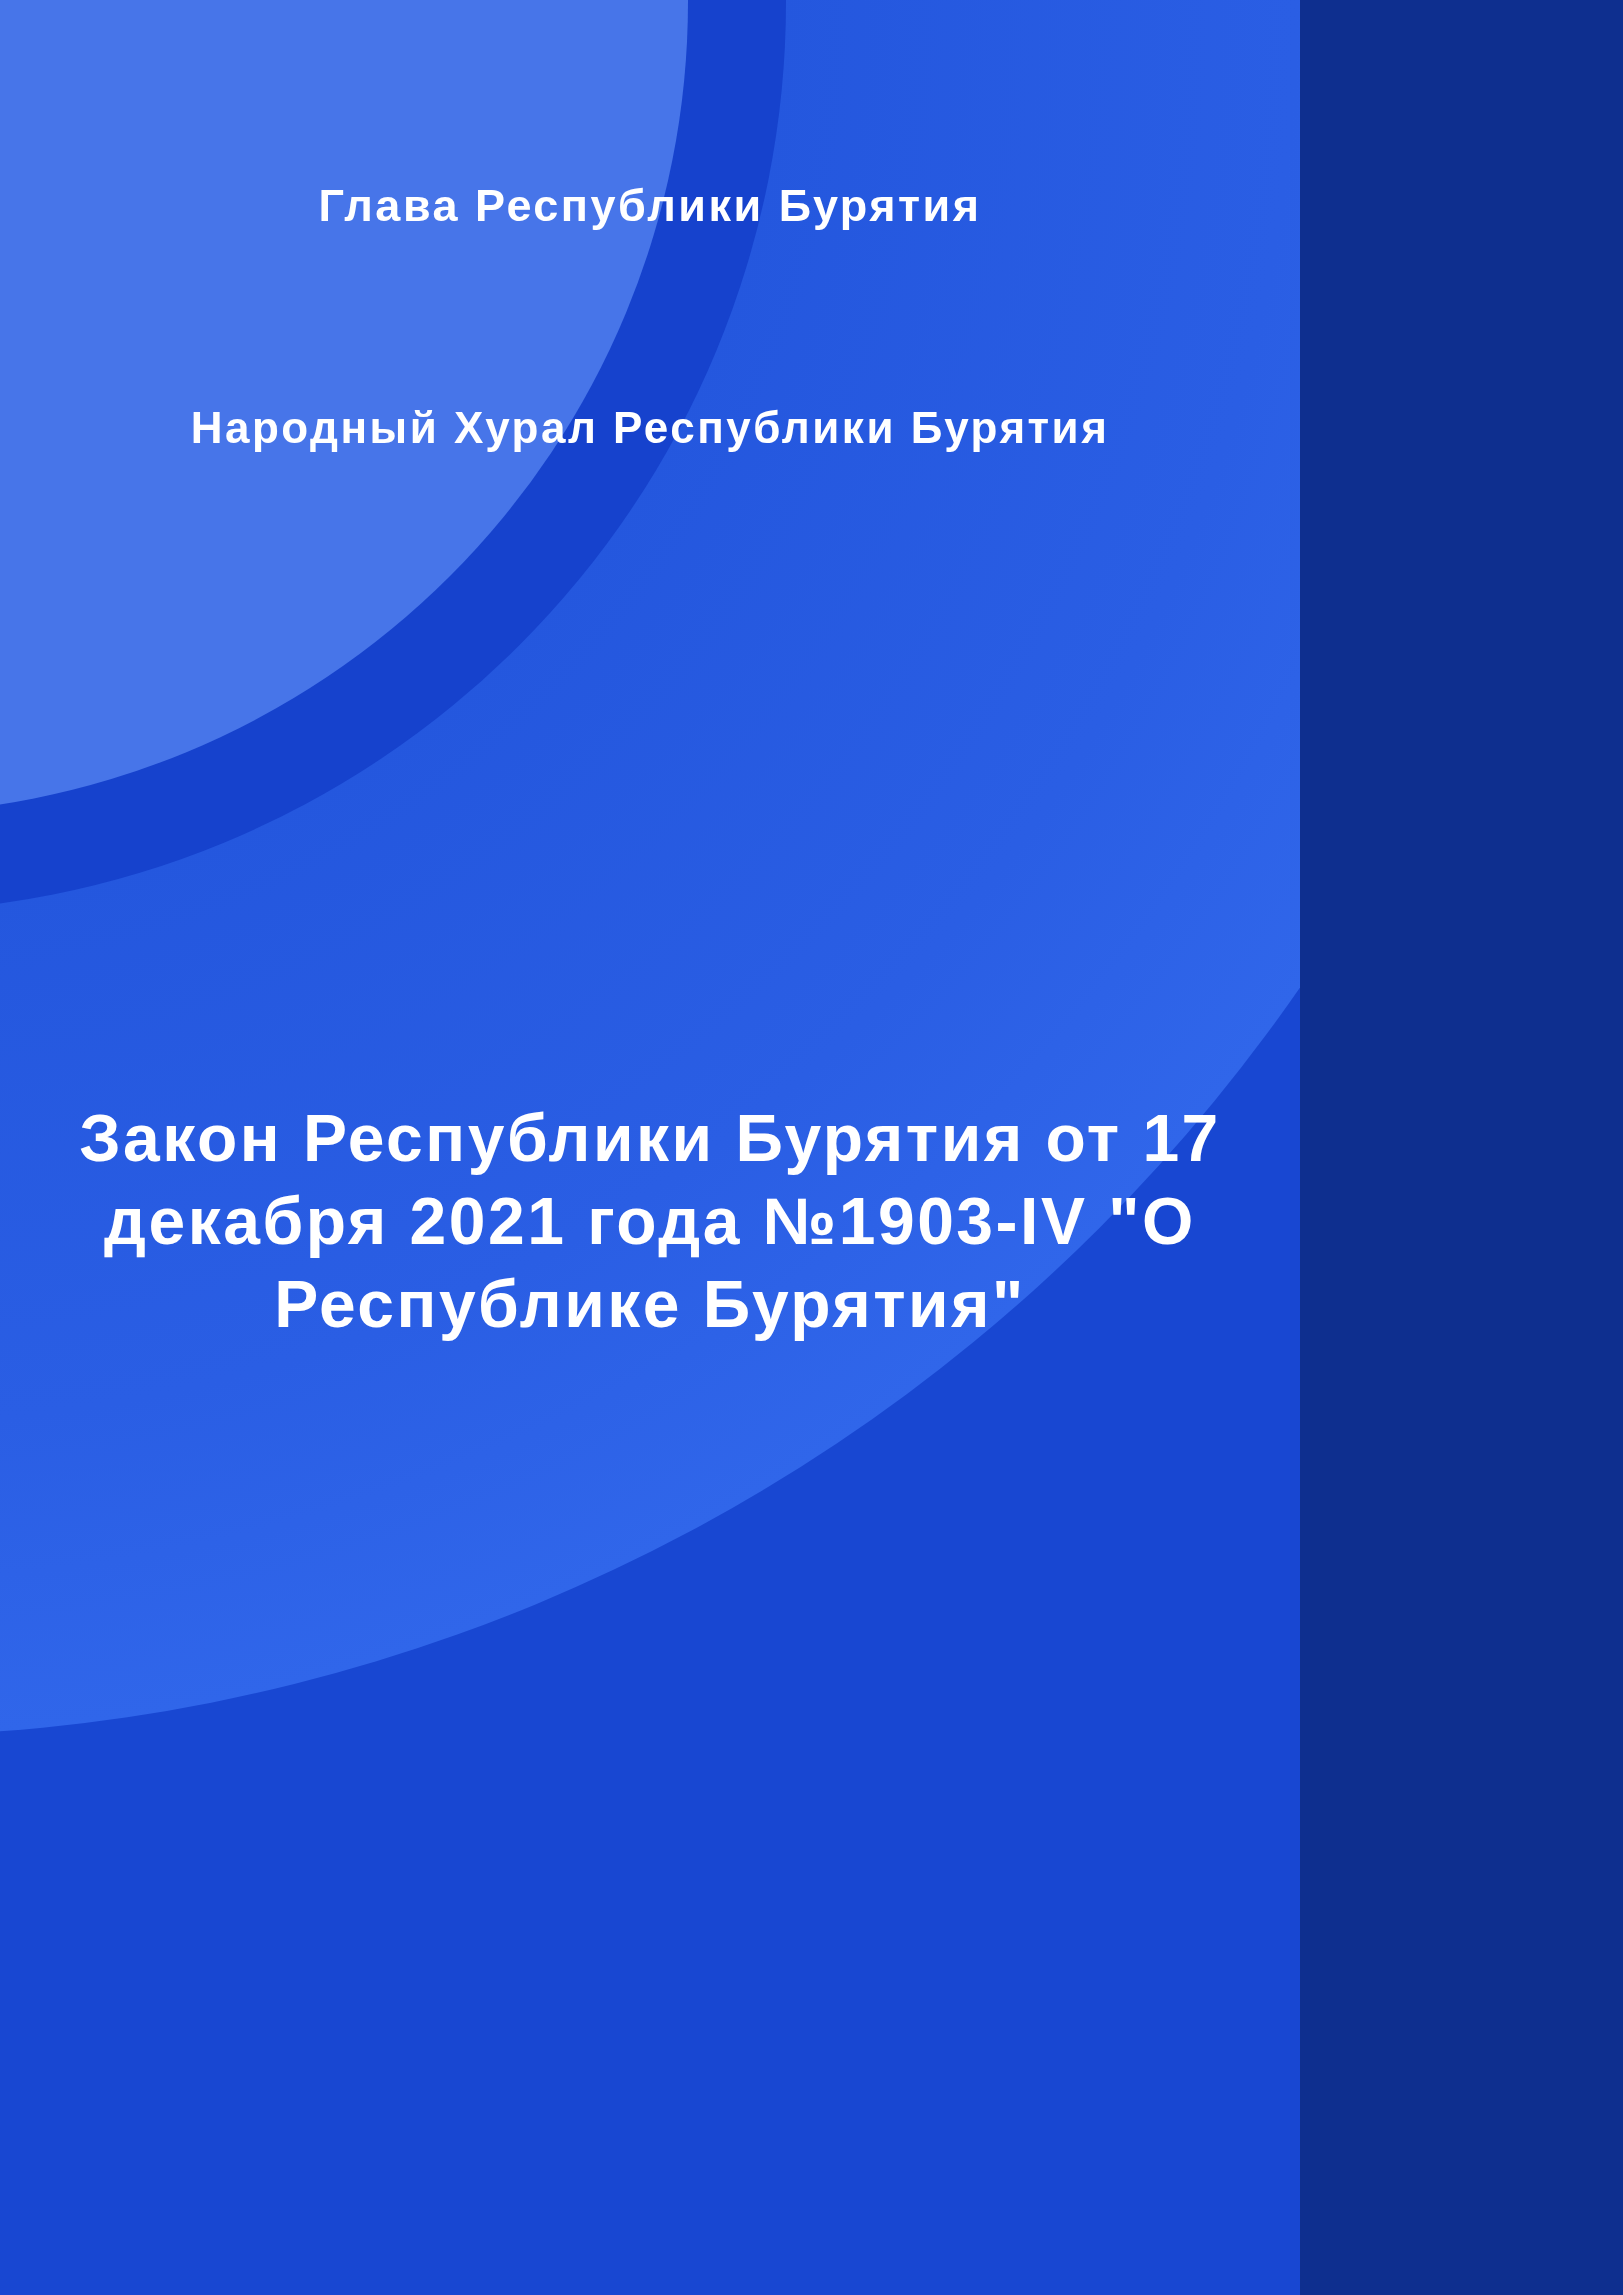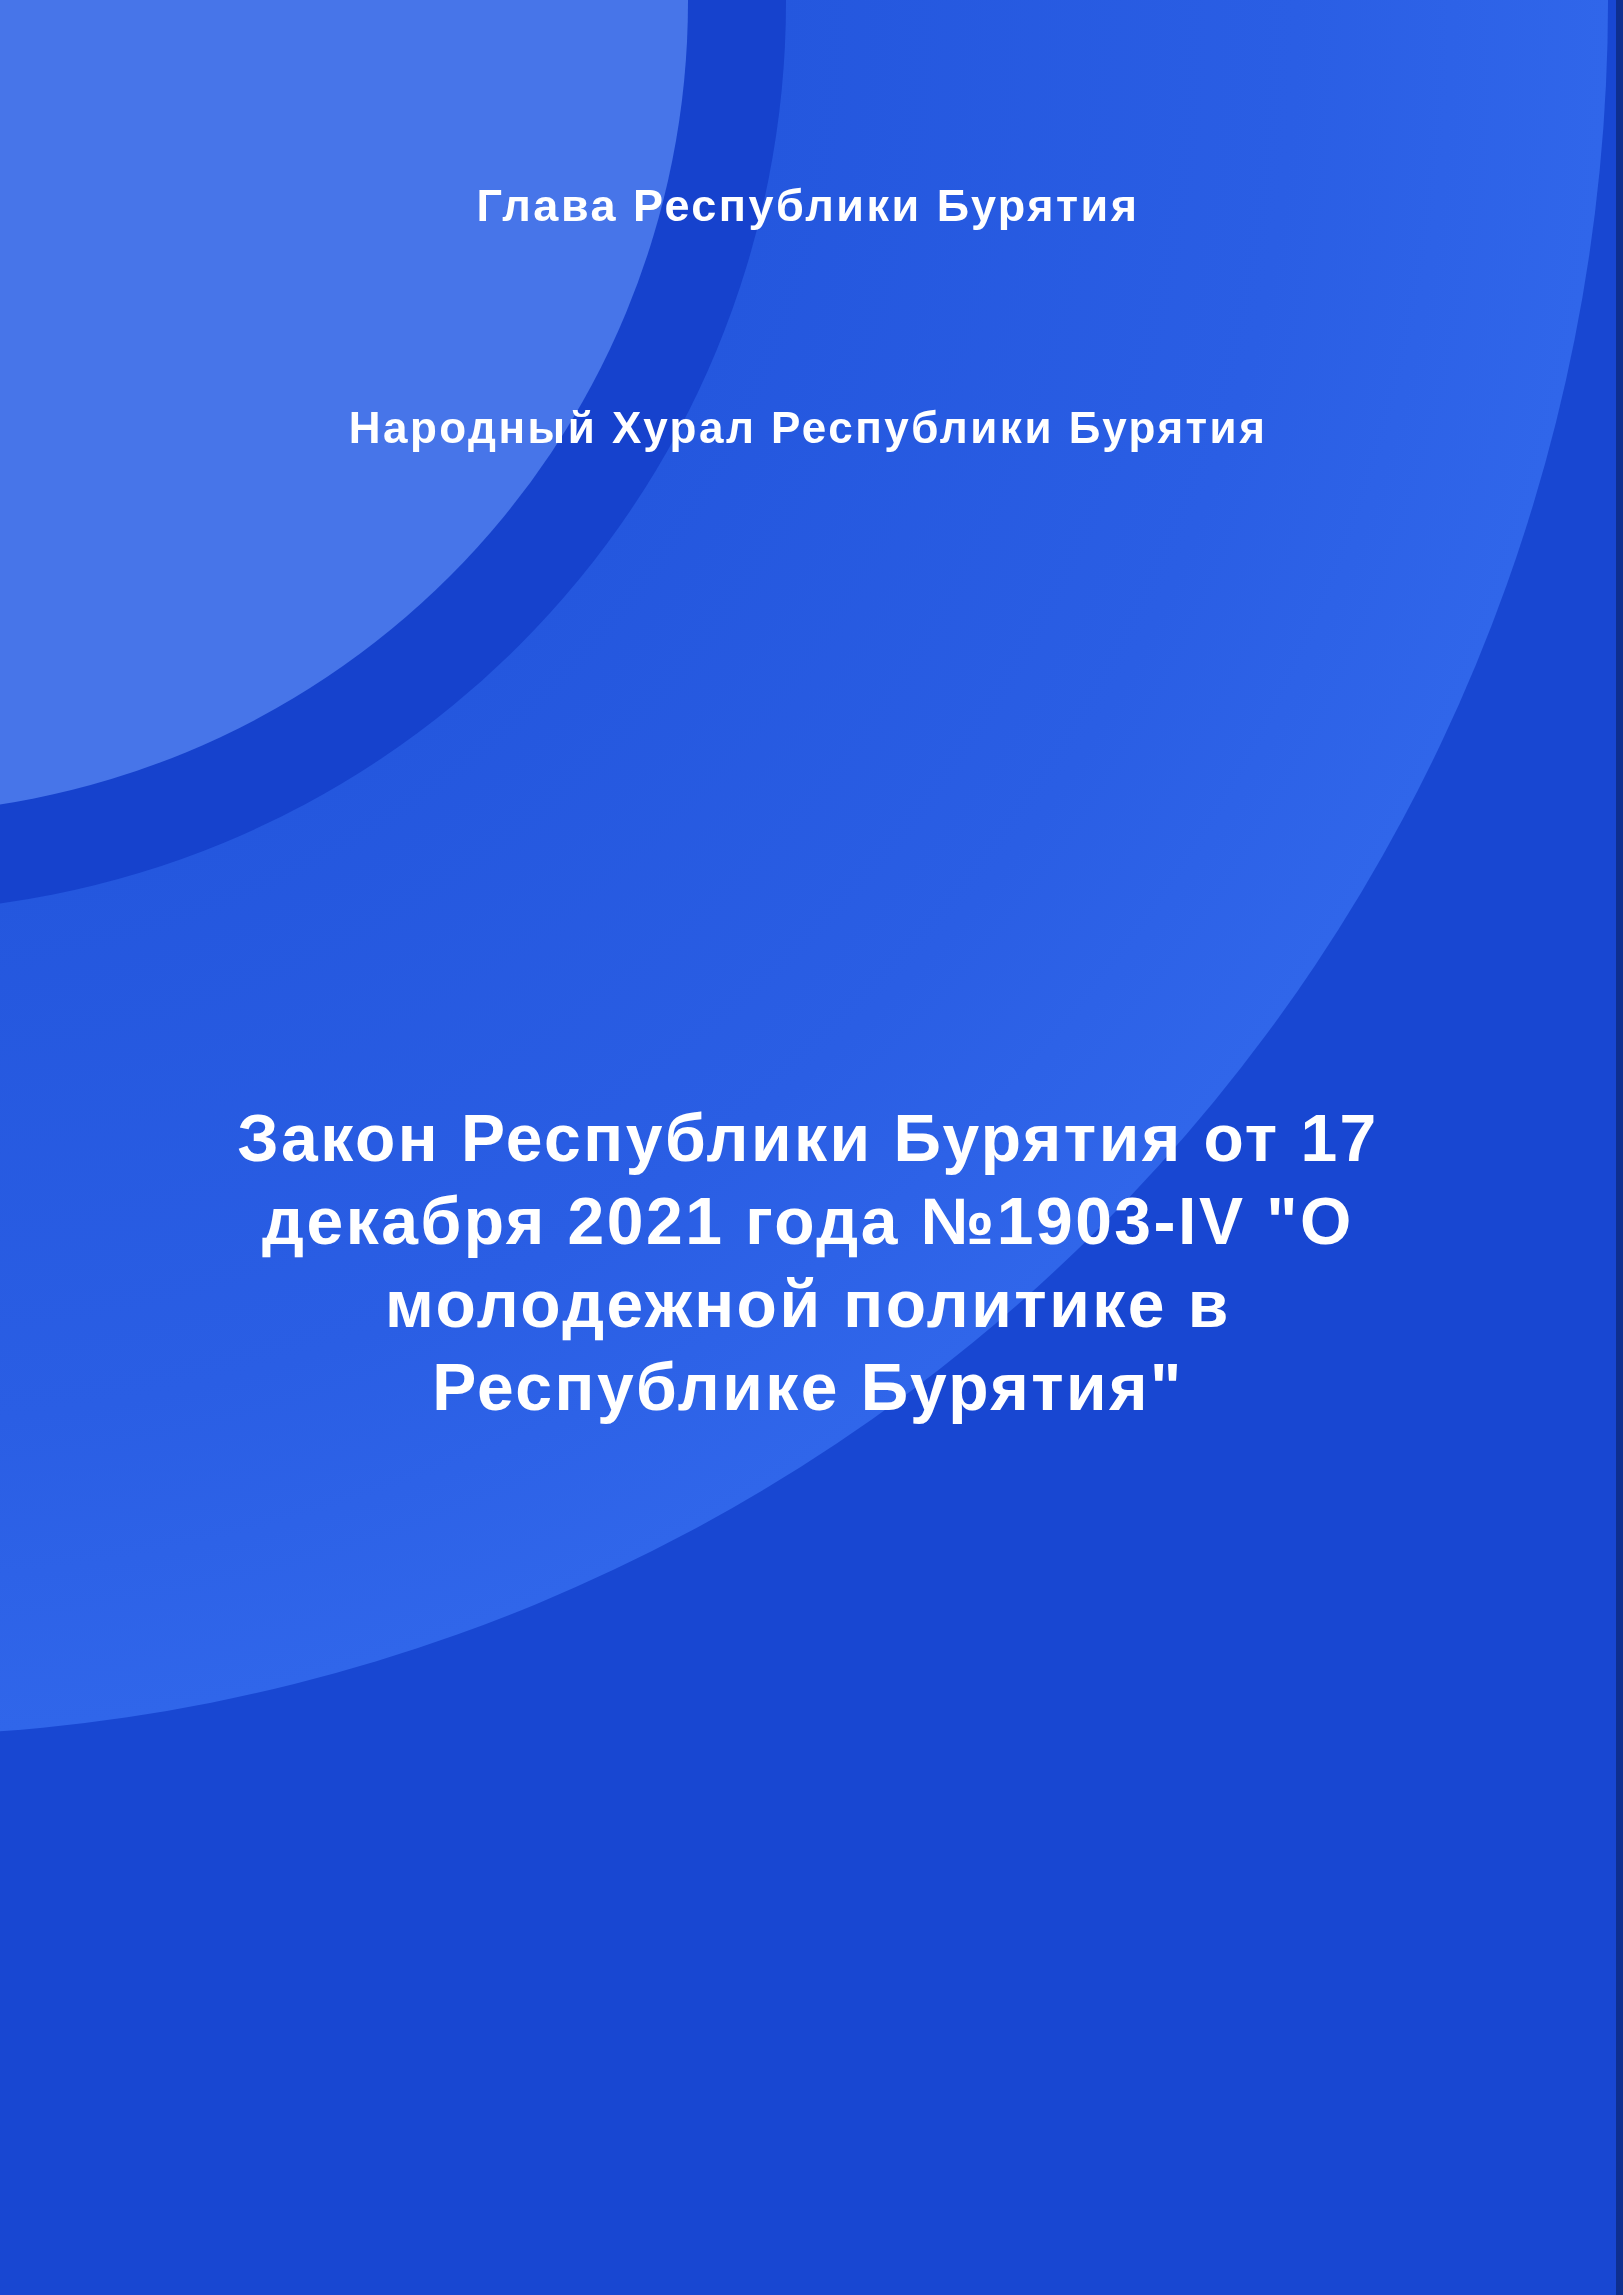--- a/index.html
+++ b/index.html
@@ -7,21 +7,21 @@
     --background-inner:#2457DE;
     --background-inner-rim:#3066EA;
     --arc-ring:#1642CD;
     --circle-light:#4775E9;
     --text:#FFFFFF;
   }
   *{margin:0;padding:0;box-sizing:border-box;}
   html,body{background:#0e2f8f;}
   .page{
     position:relative;
-    width:1616px;
+    width:1300px;
     height:2295px;
     overflow:hidden;
     background:var(--background-outer);
     font-family:"Liberation Sans","DejaVu Sans",sans-serif;
     color:var(--text);
   }
   .shape{position:absolute;border-radius:50%;}
   
   .circle-big{
     left:-1863px; top:-1735px; width:3471px; height:3471px;
@@ -82,19 +82,18 @@
 
   <div class="shape circle-light"></div>
 
   <div class="textline header1">Глава Республики Бурятия</div>
 
   <div class="textline header2">Народный Хурал Республики Бурятия</div>
 
   <h1 class="title">
     <span class="tline">Закон Республики Бурятия от 17</span>
     <span class="tline">декабря 2021 года №1903-IV "О</span>
-    <span class="tline">молодежной политике в</span>
     <span class="tline">Республике Бурятия"</span>
   </h1>
 
 
 </div>
 
 
 </body></html>

